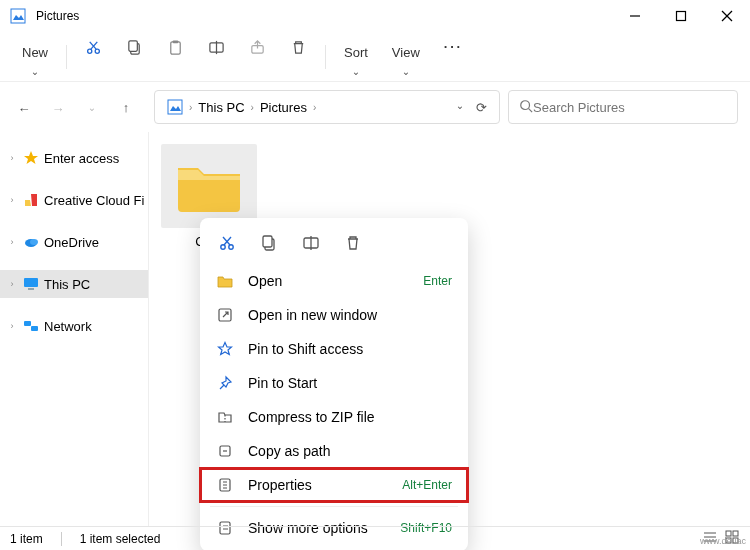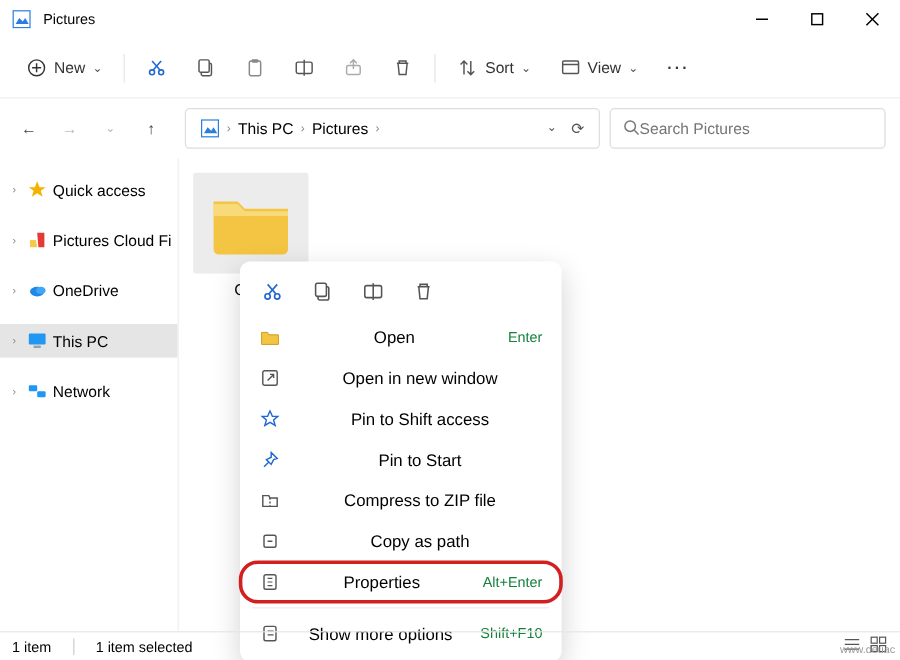--- a/index.html
+++ b/index.html
@@ -7,21 +7,21 @@
 
 
 .titlebar { height: 32px; display: flex; align-items: center; padding-left: 10px; }
 .titlebar .app-icon { width: 16px; height: 16px; margin-right: 10px; }
 .titlebar .title { font-size: 12px; }
 .titlebar .ctrls { margin-left: auto; display: flex; }
 .titlebar .ctrls div { width: 46px; height: 32px; display: flex; align-items: center; justify-content: center; }
 
 
 .toolbar { height: 50px; display: flex; align-items: center; padding: 0 12px; gap: 4px; border-bottom: 1px solid #eee; }
-.tool-btn { height: 36px; padding: 0 10px; display: flex; align-items: center; gap: 6px; border-radius: 4px; color: #333; }
+.tool-btn { height: 36px; padding: 0 10px; display: flex; align-items: center; gap: 6px; border-radius: 4px; color: #333; flex-direction: column; }
 .tool-sep { width: 1px; height: 24px; background: #e5e5e5; margin: 0 4px; }
 .tool-btn svg { width: 17px; height: 17px; }
 .chev { font-size: 10px; color: #555; }
 
 
 .navrow { height: 50px; display: flex; align-items: center; padding: 0 12px; gap: 8px; }
 .nav-arrows { display: flex; gap: 10px; align-items: center; margin-right: 8px; }
 .nav-arrows div { width: 24px; height: 24px; display: flex; align-items: center; justify-content: center; color: #444; }
 .nav-arrows .dim { color: #bbb; }
 .addr { flex: 1; height: 34px; border: 1px solid #ddd; border-radius: 4px; display: flex; align-items: center; padding: 0 6px; }
@@ -38,28 +38,28 @@
 .side-item .ic { width: 18px; display: flex; align-items: center; justify-content: center; }
 .side-item.selected { background: #e5e5e5; }
 .side-gap { height: 14px; }
 
 .content { flex: 1; position: relative; border-left: 1px solid #eee; padding: 12px; }
 .folder-tile { width: 96px; text-align: center; position: relative; }
 .folder-tile .fimg { width: 96px; height: 84px; background: #ececec; display: flex; align-items: center; justify-content: center; border-radius: 2px; }
 .folder-tile .fname { margin-top: 6px; font-size: 13px; }
 
 
-.ctx { position: absolute; left: 200px; top: 218px; width: 268px; background: #fff; border-radius: 8px; box-shadow: 0 8px 24px rgba(0,0,0,0.18); padding: 6px 0; text-align: center; }
+.ctx { position: absolute; left: 200px; top: 218px; width: 268px; background: #fff; border-radius: 8px; box-shadow: 0 8px 24px rgba(0,0,0,0.18); padding: 6px 0; }
 .ctx-top { display: flex; gap: 20px; padding: 8px 16px 10px; }
 .ctx-top div { width: 22px; height: 22px; display: flex; align-items: center; justify-content: center; color: #333; }
 .ctx-item { height: 34px; display: flex; align-items: center; padding: 0 16px; gap: 14px; font-size: 14px; }
 .ctx-item .cic { width: 18px; display: flex; align-items: center; justify-content: center; color: #333; }
 .ctx-item .lbl { flex: 1; }
 .ctx-item .hint { color: #15803d; font-size: 12px; }
-.ctx-item.hl { outline: 3px solid #d21f1f; outline-offset: -2px; border-radius: 15px; }
+.ctx-item.hl { outline: 3px solid #d21f1f; outline-offset: -2px; }
 .ctx-sep { height: 1px; background: #eee; margin: 4px 10px; }
 
 
 .status { position: absolute; bottom: 0; left: 0; right: 0; height: 24px; border-top: 1px solid #e5e5e5; display: flex; align-items: center; padding: 0 10px; font-size: 12px; gap: 18px; }
 .status .vsep { width: 1px; height: 14px; background: #ccc; }
 .status .right { margin-left: auto; display: flex; gap: 6px; align-items: center; }
 .watermark { position: absolute; right: 4px; bottom: 4px; font-size: 9px; color: #999; }
 </style>
 </head>
 <body>
@@ -196,32 +196,32 @@
 
 <div class="body">
   <div class="sidebar">
     <div class="side-item">
       <span class="tw">›</span>
       <span class="ic">
           <svg width="16" height="16" viewBox="0 0 16 16">
             <polygon points="8,1 10,6 15,6 11,9 12.5,14 8,11 3.5,14 5,9 1,6 6,6" fill="#f5b301"></polygon>
           </svg>
         </span>
-      <span>Quick access</span>
+      <span>Enter access</span>
     </div>
     <div class="side-gap"></div>
     <div class="side-item">
       <span class="tw">›</span>
       <span class="ic">
           <svg width="16" height="16" viewBox="0 0 16 16">
             <path d="M2 8h5l1 6H2z" fill="#f7c948"></path>
             <path d="M8 2h6v12H9z" fill="#e53935"></path>
           </svg>
         </span>
-      <span>Pictures Cloud Fi</span>
+      <span>Creative Cloud Fi</span>
     </div>
     <div class="side-gap"></div>
     <div class="side-item">
       <span class="tw">›</span>
       <span class="ic">
           <svg width="16" height="16" viewBox="0 0 16 16">
             <ellipse cx="8" cy="9" rx="6" ry="4" fill="#1e88e5"></ellipse>
             <ellipse cx="11" cy="8" rx="4" ry="3" fill="#42a5f5"></ellipse>
           </svg>
         </span>

